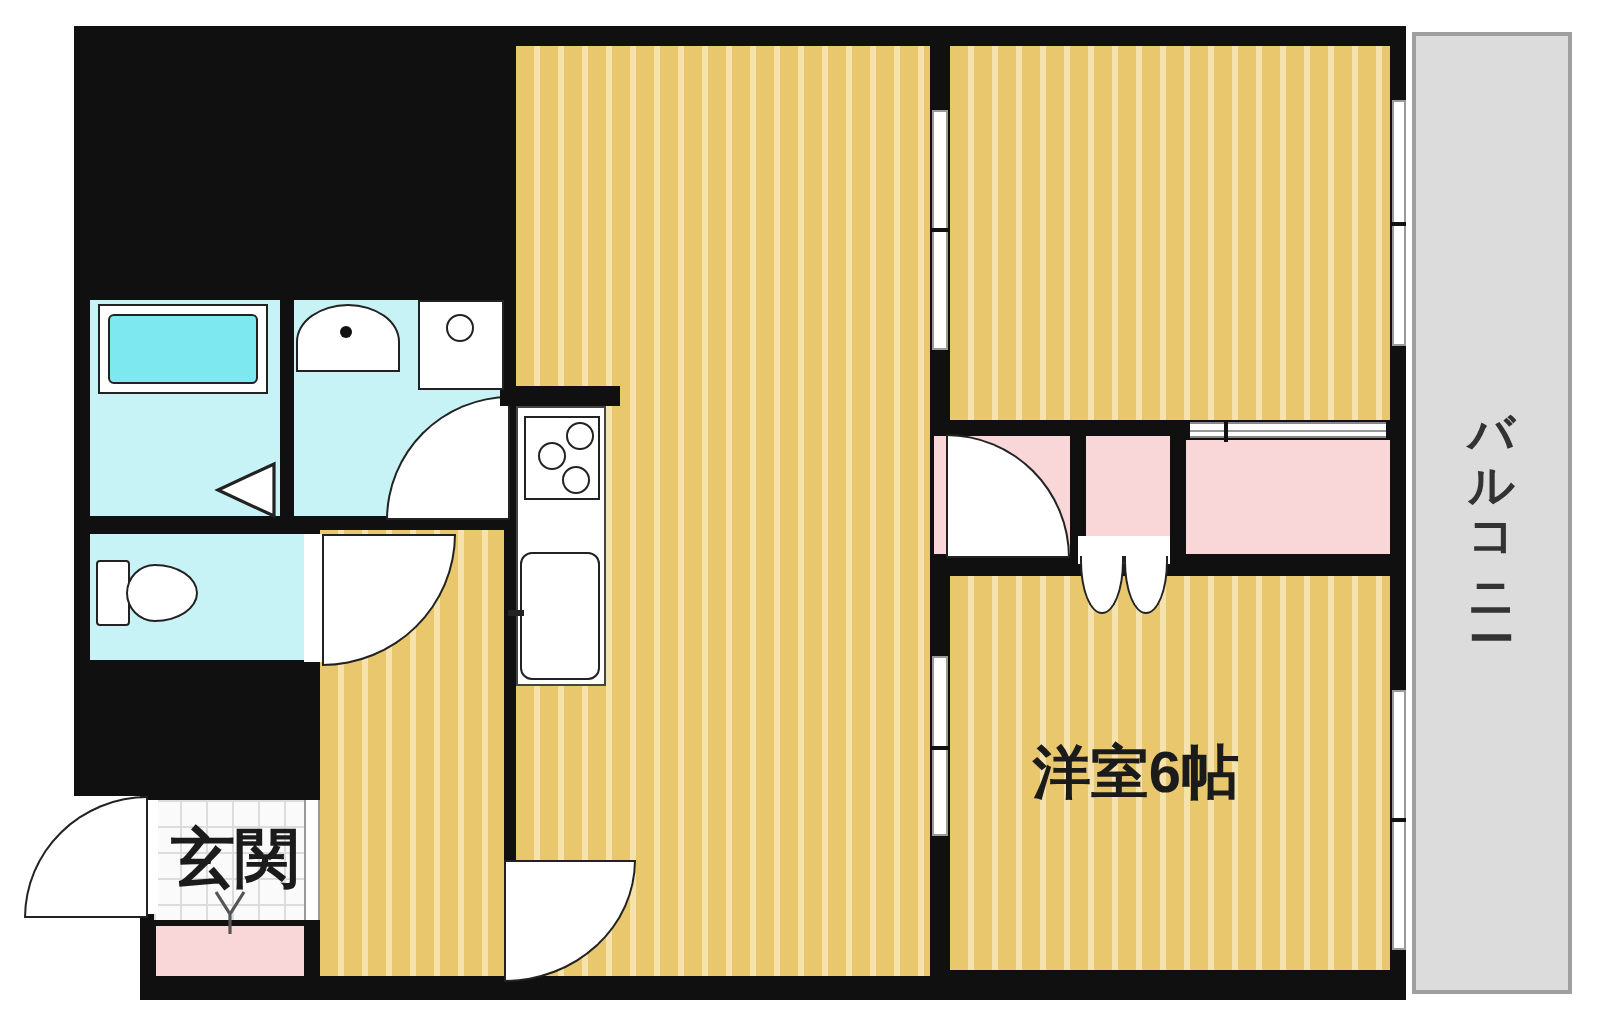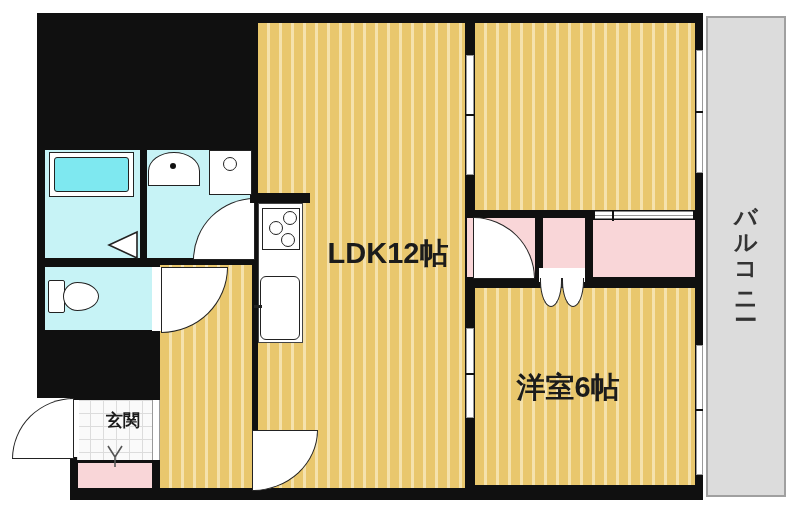--- a/index.html
+++ b/index.html
@@ -105,17 +105,16 @@
     <div class="circ abs" style="left:13px;top:6px;width:14px;height:14px;"></div>
   </div>
 
   <div class="abs fixture" style="left:48px;top:280px;width:17px;height:33px;border-radius:2px;"></div>
   <div class="abs fixture" style="left:63px;top:282px;width:36px;height:29px;border-radius:40% 60% 60% 40%/50% 50% 50% 50%;"></div>
 
   <svg class="abs" style="left:104px;top:444px;" width="24" height="26">
     <path d="M4 2 L11 13 L18 2 M11 13 L11 23" fill="none" stroke="#555" stroke-width="1.6"></path>
   </svg>
 
-  <div class="abs label" style="left:288px;top:238px;width:200px;font-size:29px;">LDK12帖</div>
   <div class="abs label" style="left:488px;top:372px;width:160px;font-size:29px;">洋室6帖</div>
-  <div class="abs label" style="left:75px;top:412px;width:96px;font-size:17px;">玄関</div>
+  <div class="abs label" style="left:75px;top:412px;width:85px;font-size:32px;">玄関</div>
 
 </div>
 
 </body></html>

